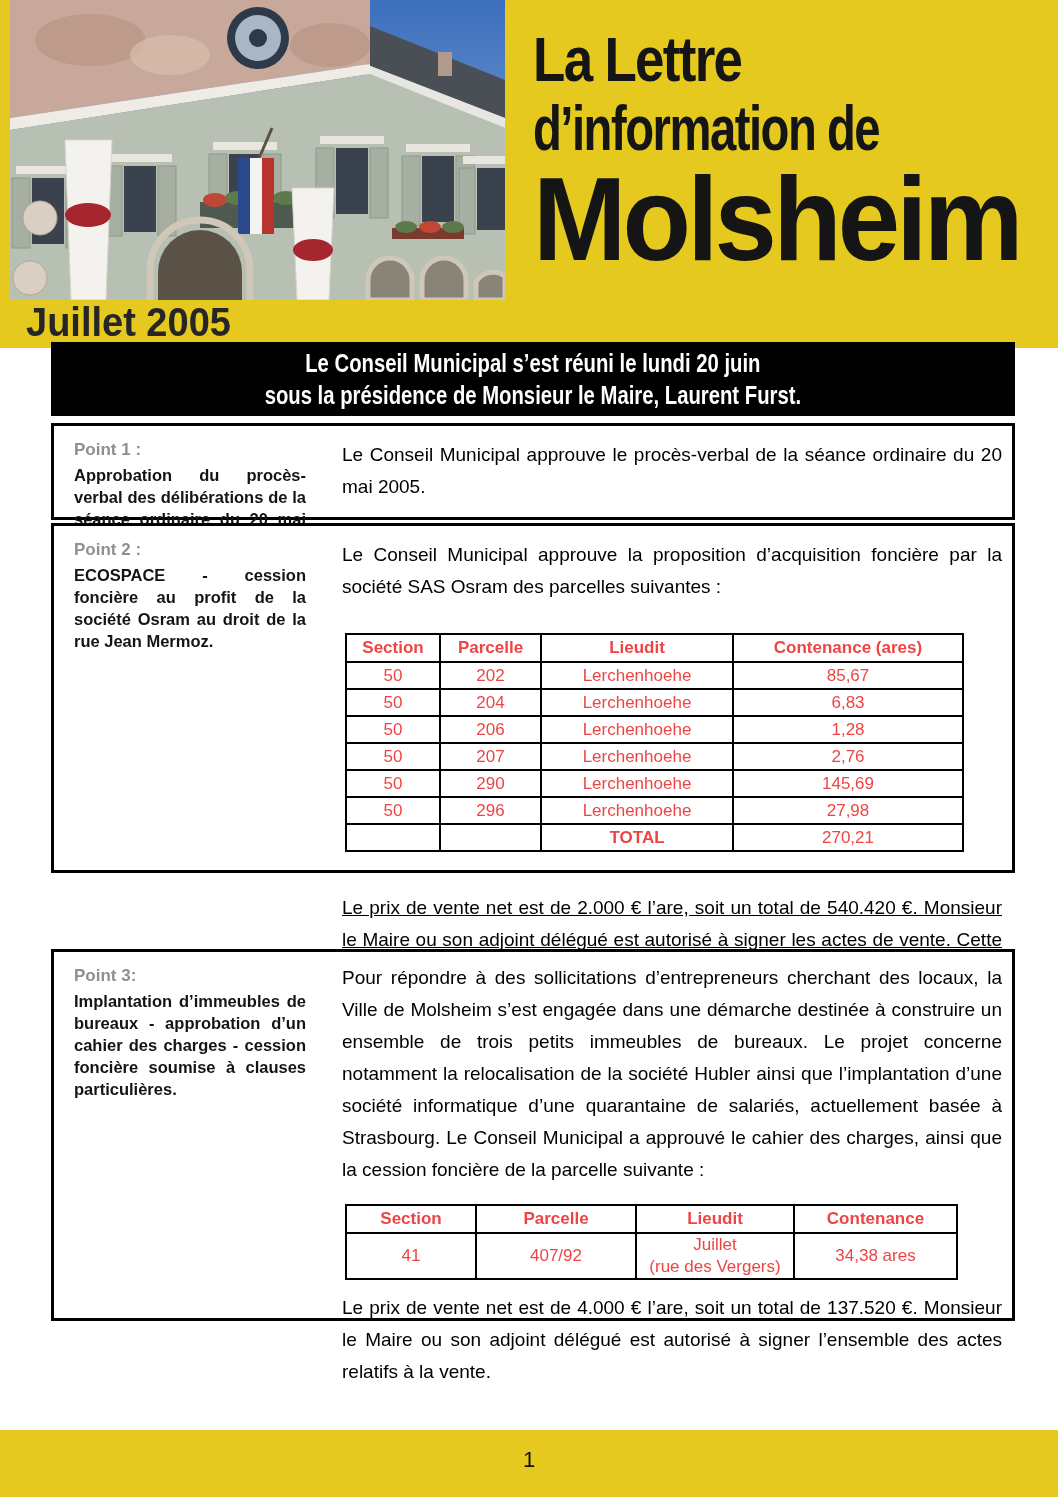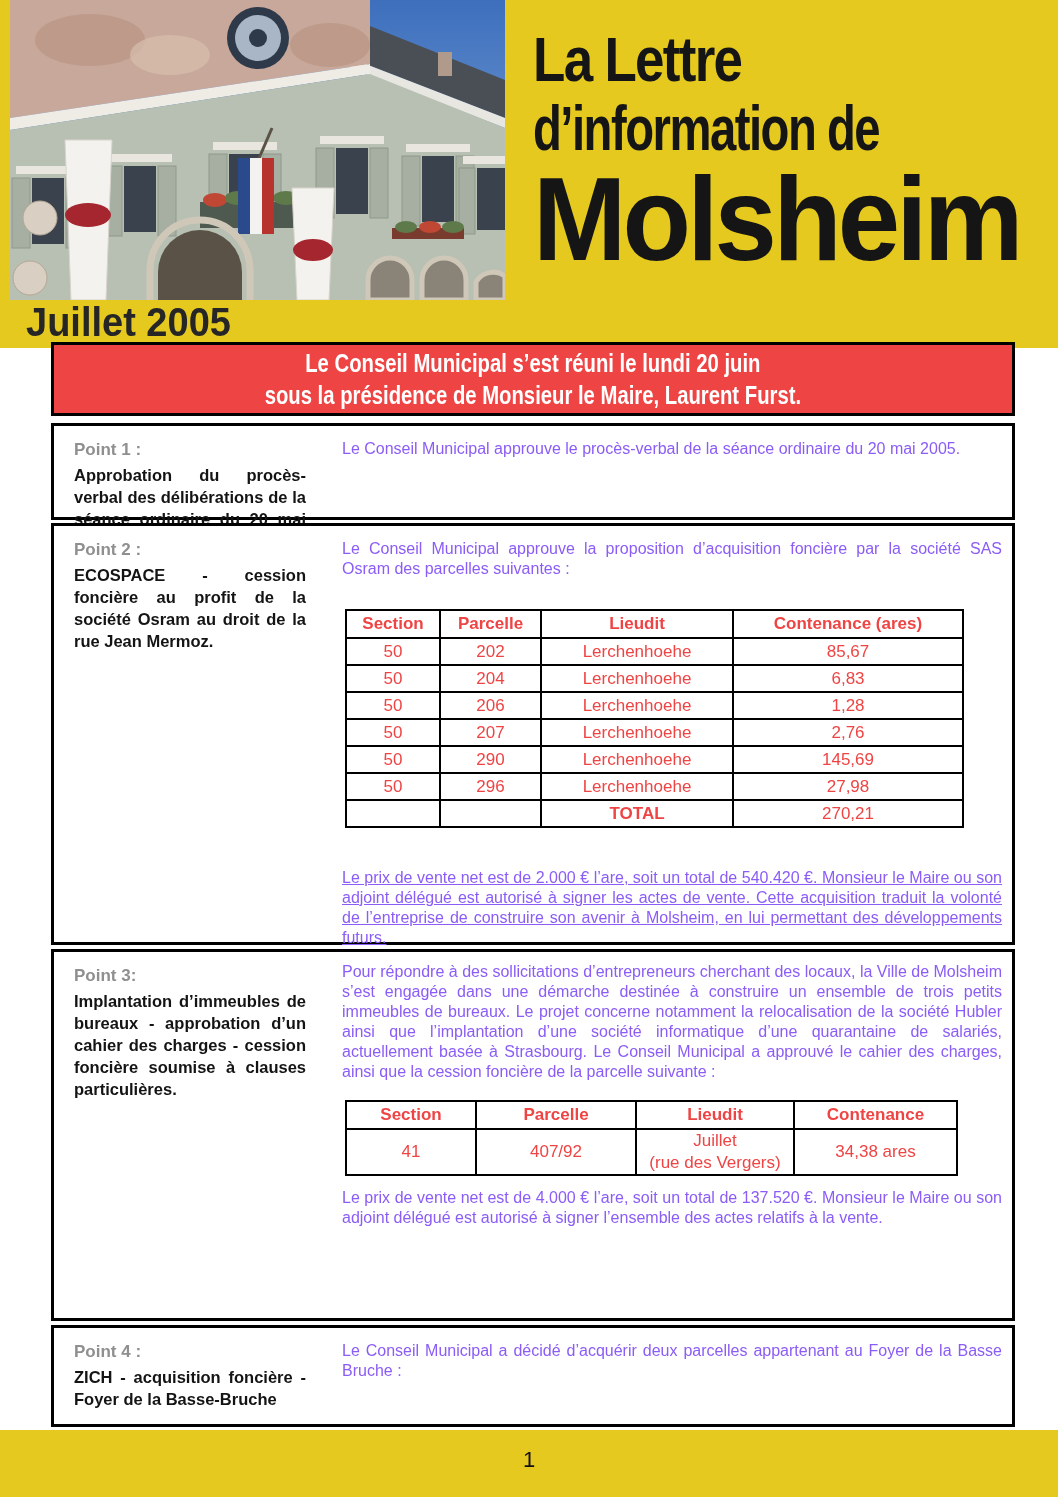--- a/index.html
+++ b/index.html
@@ -19,36 +19,36 @@
   .t2{left:533px;top:97px;font-size:63px;letter-spacing:-2px;transform:scaleX(.75);}
   .t3{left:533px;top:160px;font-size:118px;letter-spacing:-4px;transform:scaleX(.95);}
   
   .date-heading{
     position:absolute;left:26px;top:302px;font-size:40px;font-weight:bold;color:#262626;
     white-space:nowrap;transform:scaleX(.95);transform-origin:left top;line-height:1;
   }
   
   .banner{
     position:absolute;left:51px;top:342px;width:964px;height:74px;box-sizing:border-box;
-    background:#ef4444;border:3px solid #000;text-align:center;color:#fff;padding-top:2px;
+    background:#000000;border:3px solid #000;text-align:center;color:#fff;padding-top:2px;
   }
   .banner-line{display:inline-block;font-size:26px;font-weight:bold;line-height:32px;
     transform:scaleX(.78);transform-origin:center;white-space:nowrap;}
   
   .sec{position:absolute;left:51px;width:964px;background:#fff;border:3px solid #000;box-sizing:border-box;}
   .sec-1{top:423px;height:97px;}
-  .sec-2{top:523px;height:422px;}
+  .sec-2{top:523px;height:350px;}
   .sec-3{top:949px;height:372px;}
   .sec-4{top:1325px;height:102px;}
   .leftcol{position:absolute;left:20px;top:13px;width:232px;}
   .point-label{font-size:17px;font-weight:bold;color:#8f8f8f;line-height:22px;margin:0 0 3px 0;}
   .point-title{font-size:16.5px;font-weight:bold;line-height:22px;text-align:justify;color:#141414;margin:0;}
   .rightcol{position:absolute;left:288px;width:660px;top:13px;}
   .sec-3 .rightcol{top:10px;}
-  .body-p{font-size:16px;line-height:20px;text-align:justify;color:#8b5cf6;margin:0;}
+  .body-p{font-size:19px;line-height:32px;text-align:justify;color:#000000;margin:0;}
   
   table.parcels{border-collapse:collapse;font-size:17px;color:#ef4444;}
   table.parcels th{font-weight:bold;border:2px solid #000;text-align:center;padding:0 4px;height:26px;}
   table.parcels td{border:2px solid #000;text-align:center;padding:0 4px;height:25px;}
   .tbl-1{margin:30px 0 0 3px;}
   .tbl-1 .c1{width:94px;} .tbl-1 .c2{width:101px;} .tbl-1 .c3{width:192px;} .tbl-1 .c4{width:230px;}
   td.no-border{border:none;background:transparent;}
   td.total-cell{font-weight:bold;}
   .outro-1{margin-top:40px;text-decoration:underline;}
   .tbl-2{margin:18px 0 0 3px;}
@@ -292,27 +292,18 @@
             <span>(rue des Vergers)</span>
           </td>
           <td>34,38 ares</td>
         </tr>
       </tbody>
         </table>
       <p class="body-p outro-2">Le prix de vente net est de 4.000 € l’are, soit un total de 137.520 €. Monsieur le Maire ou son adjoint délégué est autorisé à signer l’ensemble des actes relatifs à la vente.</p>
     </div>
   </div>
 
-  <div class="sec sec-4">
-    <div class="leftcol">
-      <p class="point-label">Point 4 :</p>
-      <p class="point-title">ZICH - acquisition foncière - Foyer de la Basse-Bruche</p>
-    </div>
-    <div class="rightcol">
-      <p class="body-p">Le Conseil Municipal a décidé d’acquérir deux parcelles appartenant au Foyer de la Basse Bruche :</p>
-    </div>
-  </div>
 
   <div class="footer">
     <div class="page-number">1</div>
   </div>
 
 </div>
 
 </body></html>

